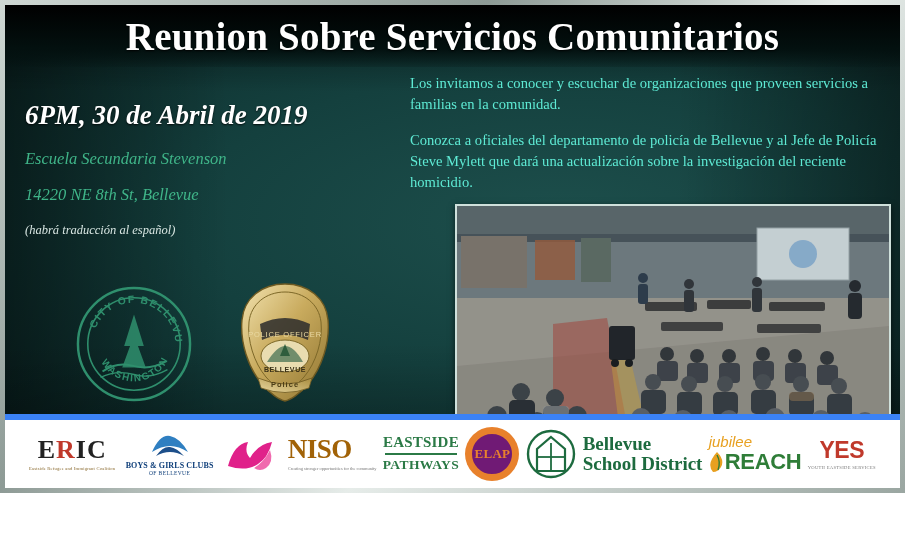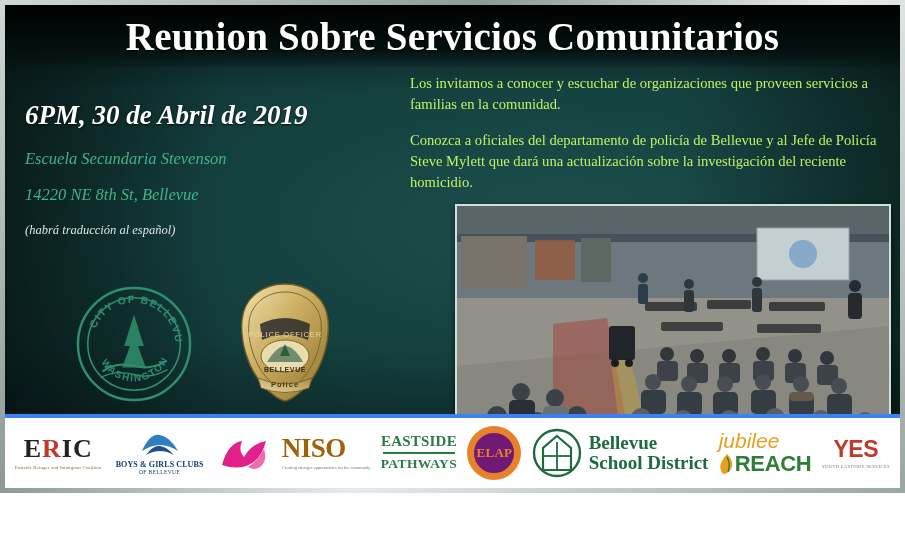--- a/index.html
+++ b/index.html
@@ -112,21 +112,21 @@
   }
 
   
   .right-col {
     position: absolute;
     left: 405px;
     top: 68px;
     width: 478px;
   }
   .para {
-    color: #bef264;
+    color: #5eead4;
     font-size: 14.6px;
     line-height: 1.42;
     margin: 0 0 16px 0;
   }
   .para:last-child { margin-bottom: 0; }
 
   
   .photo {
     position: absolute;
     left: 450px;
@@ -141,25 +141,25 @@
   .photo svg { display: block; }
 
   
   .sponsors {
     position: absolute;
     left: 0;
     bottom: 0;
     width: 895px;
     height: 74px;
     background: #ffffff;
-    border-top: 4px solid #3b82f6;
+    border-top: 6px solid #3b82f6;
     display: flex;
     align-items: center;
     justify-content: space-between;
-    padding: 0 10px;
+    padding: 0 24px;
     box-sizing: border-box;
   }
   .sponsor {
     display: flex;
     align-items: center;
     justify-content: center;
     height: 62px;
     flex: 0 0 auto;
   }
 
@@ -203,21 +203,21 @@
   }
 
   
   .s-bsd .mark { width: 50px; height: 50px; margin-right: 7px; }
   .s-bsd .txt { display: flex; flex-direction: column; color: #1d6b3f; }
   .s-bsd .t1 { font-weight: bold; font-size: 19px; line-height: 1.05; }
   .s-bsd .t2 { font-weight: bold; font-size: 19px; line-height: 1.05; }
 
   
   .s-jr { flex-direction: column; align-items: flex-start; }
-  .s-jr .t1 { color: #e8a020; font-size: 21px; font-style: italic; font-family: "Liberation Sans", sans-serif; line-height: 1; }
+  .s-jr .t1 { color: #e8a020; font-size: 15px; font-style: italic; font-family: "Liberation Sans", sans-serif; line-height: 1; }
   .s-jr .row { display: flex; align-items: center; }
   .s-jr .leaf { width: 16px; height: 22px; }
   .s-jr .t2 { color: #2f7d38; font-weight: bold; font-size: 22px; letter-spacing: -0.3px; font-family: "Liberation Sans", sans-serif; }
 
   
   .s-yes { flex-direction: column; }
   .s-yes .t1 { color: #c0392b; font-weight: bold; font-size: 23px; letter-spacing: -0.5px; font-family: "Liberation Sans", sans-serif; line-height: 1; }
   .s-yes .t2 { color: #7a7a7a; font-size: 4.6px; letter-spacing: 0.3px; margin-top: 3px; }
 </style>
 </head>

